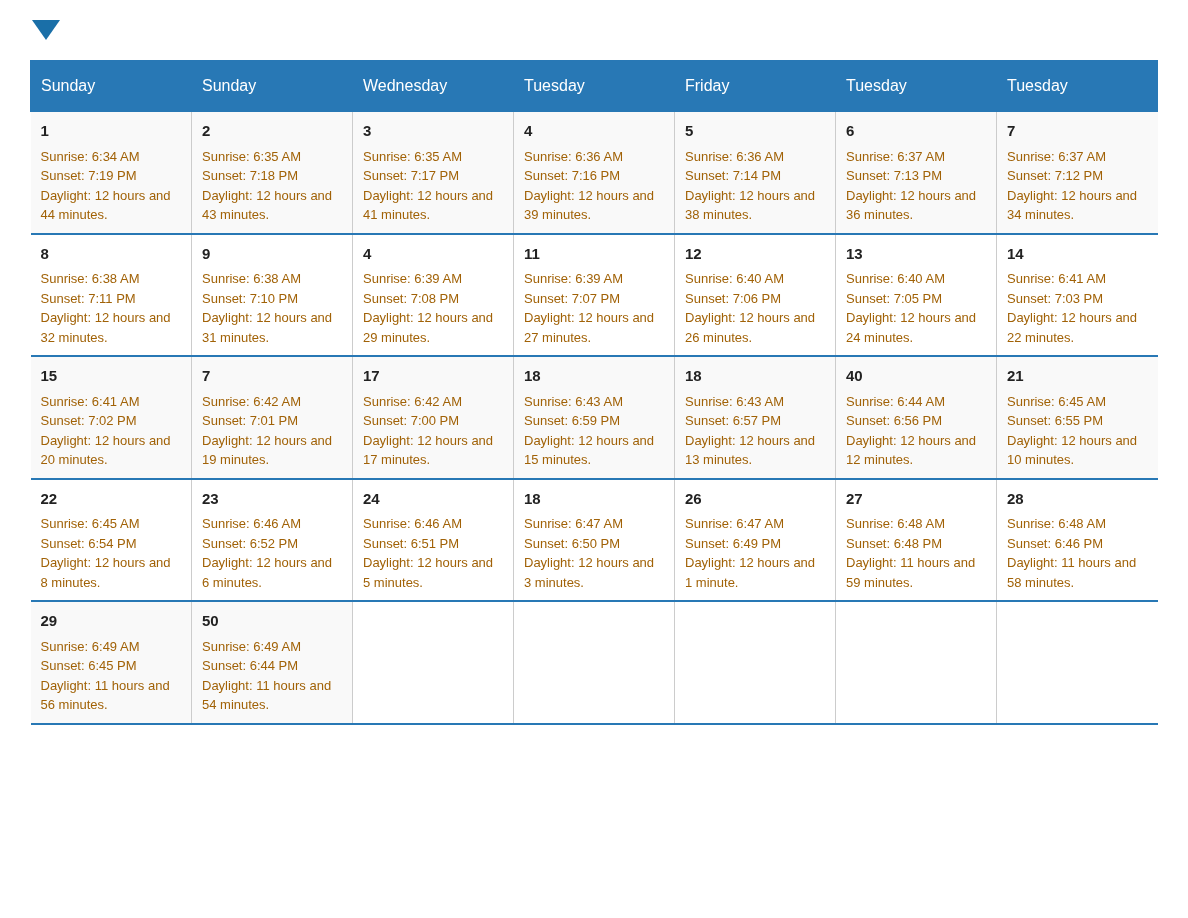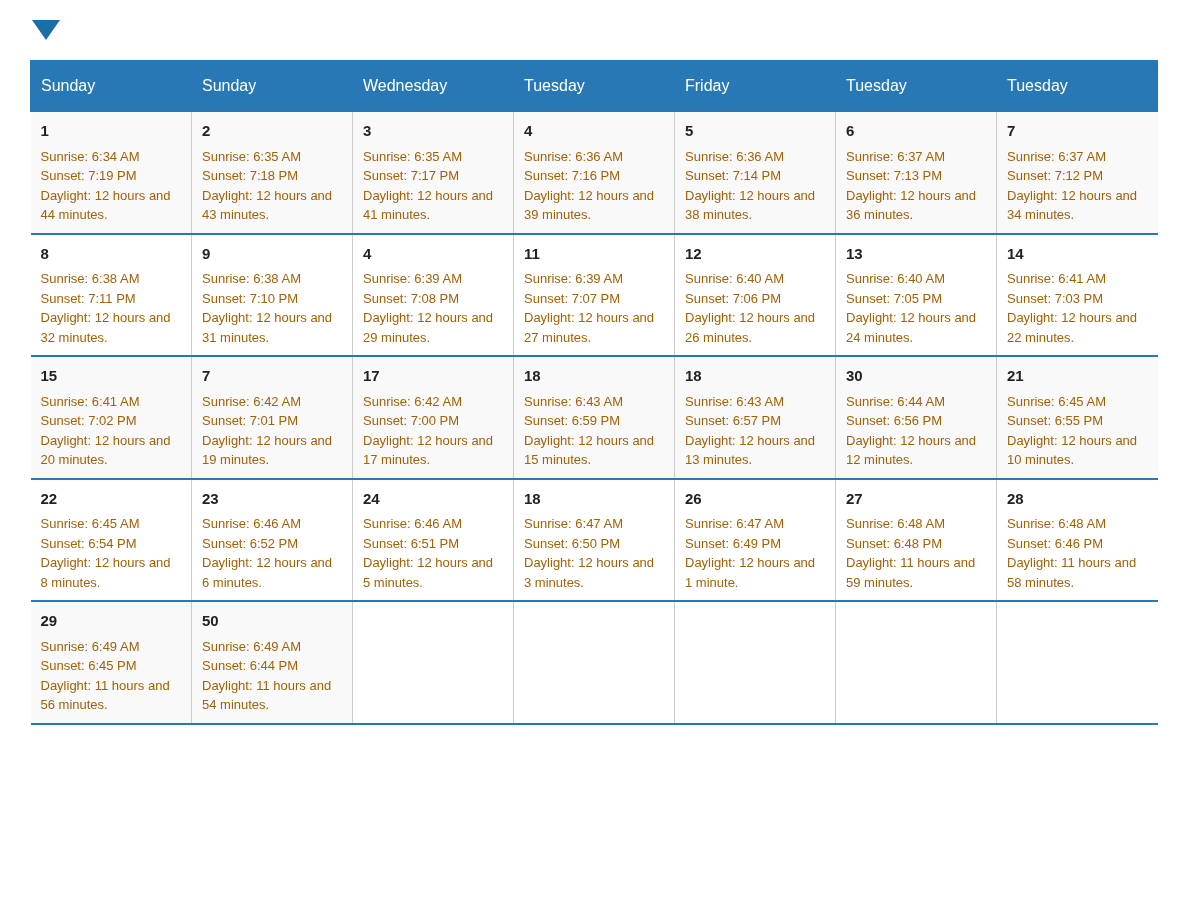--- a/index.html
+++ b/index.html
@@ -153,21 +153,21 @@
         <td><span class="day-number">12</span><span class="day-info">Sunrise: 6:40 AM<br>Sunset: 7:06 PM<br>Daylight: 12 hours and 26 minutes.</span></td>
         <td><span class="day-number">13</span><span class="day-info">Sunrise: 6:40 AM<br>Sunset: 7:05 PM<br>Daylight: 12 hours and 24 minutes.</span></td>
         <td><span class="day-number">14</span><span class="day-info">Sunrise: 6:41 AM<br>Sunset: 7:03 PM<br>Daylight: 12 hours and 22 minutes.</span></td>
       </tr>
       <tr>
         <td><span class="day-number">15</span><span class="day-info">Sunrise: 6:41 AM<br>Sunset: 7:02 PM<br>Daylight: 12 hours and 20 minutes.</span></td>
         <td><span class="day-number">7</span><span class="day-info">Sunrise: 6:42 AM<br>Sunset: 7:01 PM<br>Daylight: 12 hours and 19 minutes.</span></td>
         <td><span class="day-number">17</span><span class="day-info">Sunrise: 6:42 AM<br>Sunset: 7:00 PM<br>Daylight: 12 hours and 17 minutes.</span></td>
         <td><span class="day-number">18</span><span class="day-info">Sunrise: 6:43 AM<br>Sunset: 6:59 PM<br>Daylight: 12 hours and 15 minutes.</span></td>
         <td><span class="day-number">18</span><span class="day-info">Sunrise: 6:43 AM<br>Sunset: 6:57 PM<br>Daylight: 12 hours and 13 minutes.</span></td>
-        <td><span class="day-number">30</span><span class="day-info">Sunrise: 6:44 AM<br>Sunset: 6:56 PM<br>Daylight: 12 hours and 12 minutes.</span></td>
+        <td><span class="day-number">40</span><span class="day-info">Sunrise: 6:44 AM<br>Sunset: 6:56 PM<br>Daylight: 12 hours and 12 minutes.</span></td>
         <td><span class="day-number">21</span><span class="day-info">Sunrise: 6:45 AM<br>Sunset: 6:55 PM<br>Daylight: 12 hours and 10 minutes.</span></td>
       </tr>
       <tr>
         <td><span class="day-number">22</span><span class="day-info">Sunrise: 6:45 AM<br>Sunset: 6:54 PM<br>Daylight: 12 hours and 8 minutes.</span></td>
         <td><span class="day-number">23</span><span class="day-info">Sunrise: 6:46 AM<br>Sunset: 6:52 PM<br>Daylight: 12 hours and 6 minutes.</span></td>
         <td><span class="day-number">24</span><span class="day-info">Sunrise: 6:46 AM<br>Sunset: 6:51 PM<br>Daylight: 12 hours and 5 minutes.</span></td>
         <td><span class="day-number">18</span><span class="day-info">Sunrise: 6:47 AM<br>Sunset: 6:50 PM<br>Daylight: 12 hours and 3 minutes.</span></td>
         <td><span class="day-number">26</span><span class="day-info">Sunrise: 6:47 AM<br>Sunset: 6:49 PM<br>Daylight: 12 hours and 1 minute.</span></td>
         <td><span class="day-number">27</span><span class="day-info">Sunrise: 6:48 AM<br>Sunset: 6:48 PM<br>Daylight: 11 hours and 59 minutes.</span></td>
         <td><span class="day-number">28</span><span class="day-info">Sunrise: 6:48 AM<br>Sunset: 6:46 PM<br>Daylight: 11 hours and 58 minutes.</span></td>

